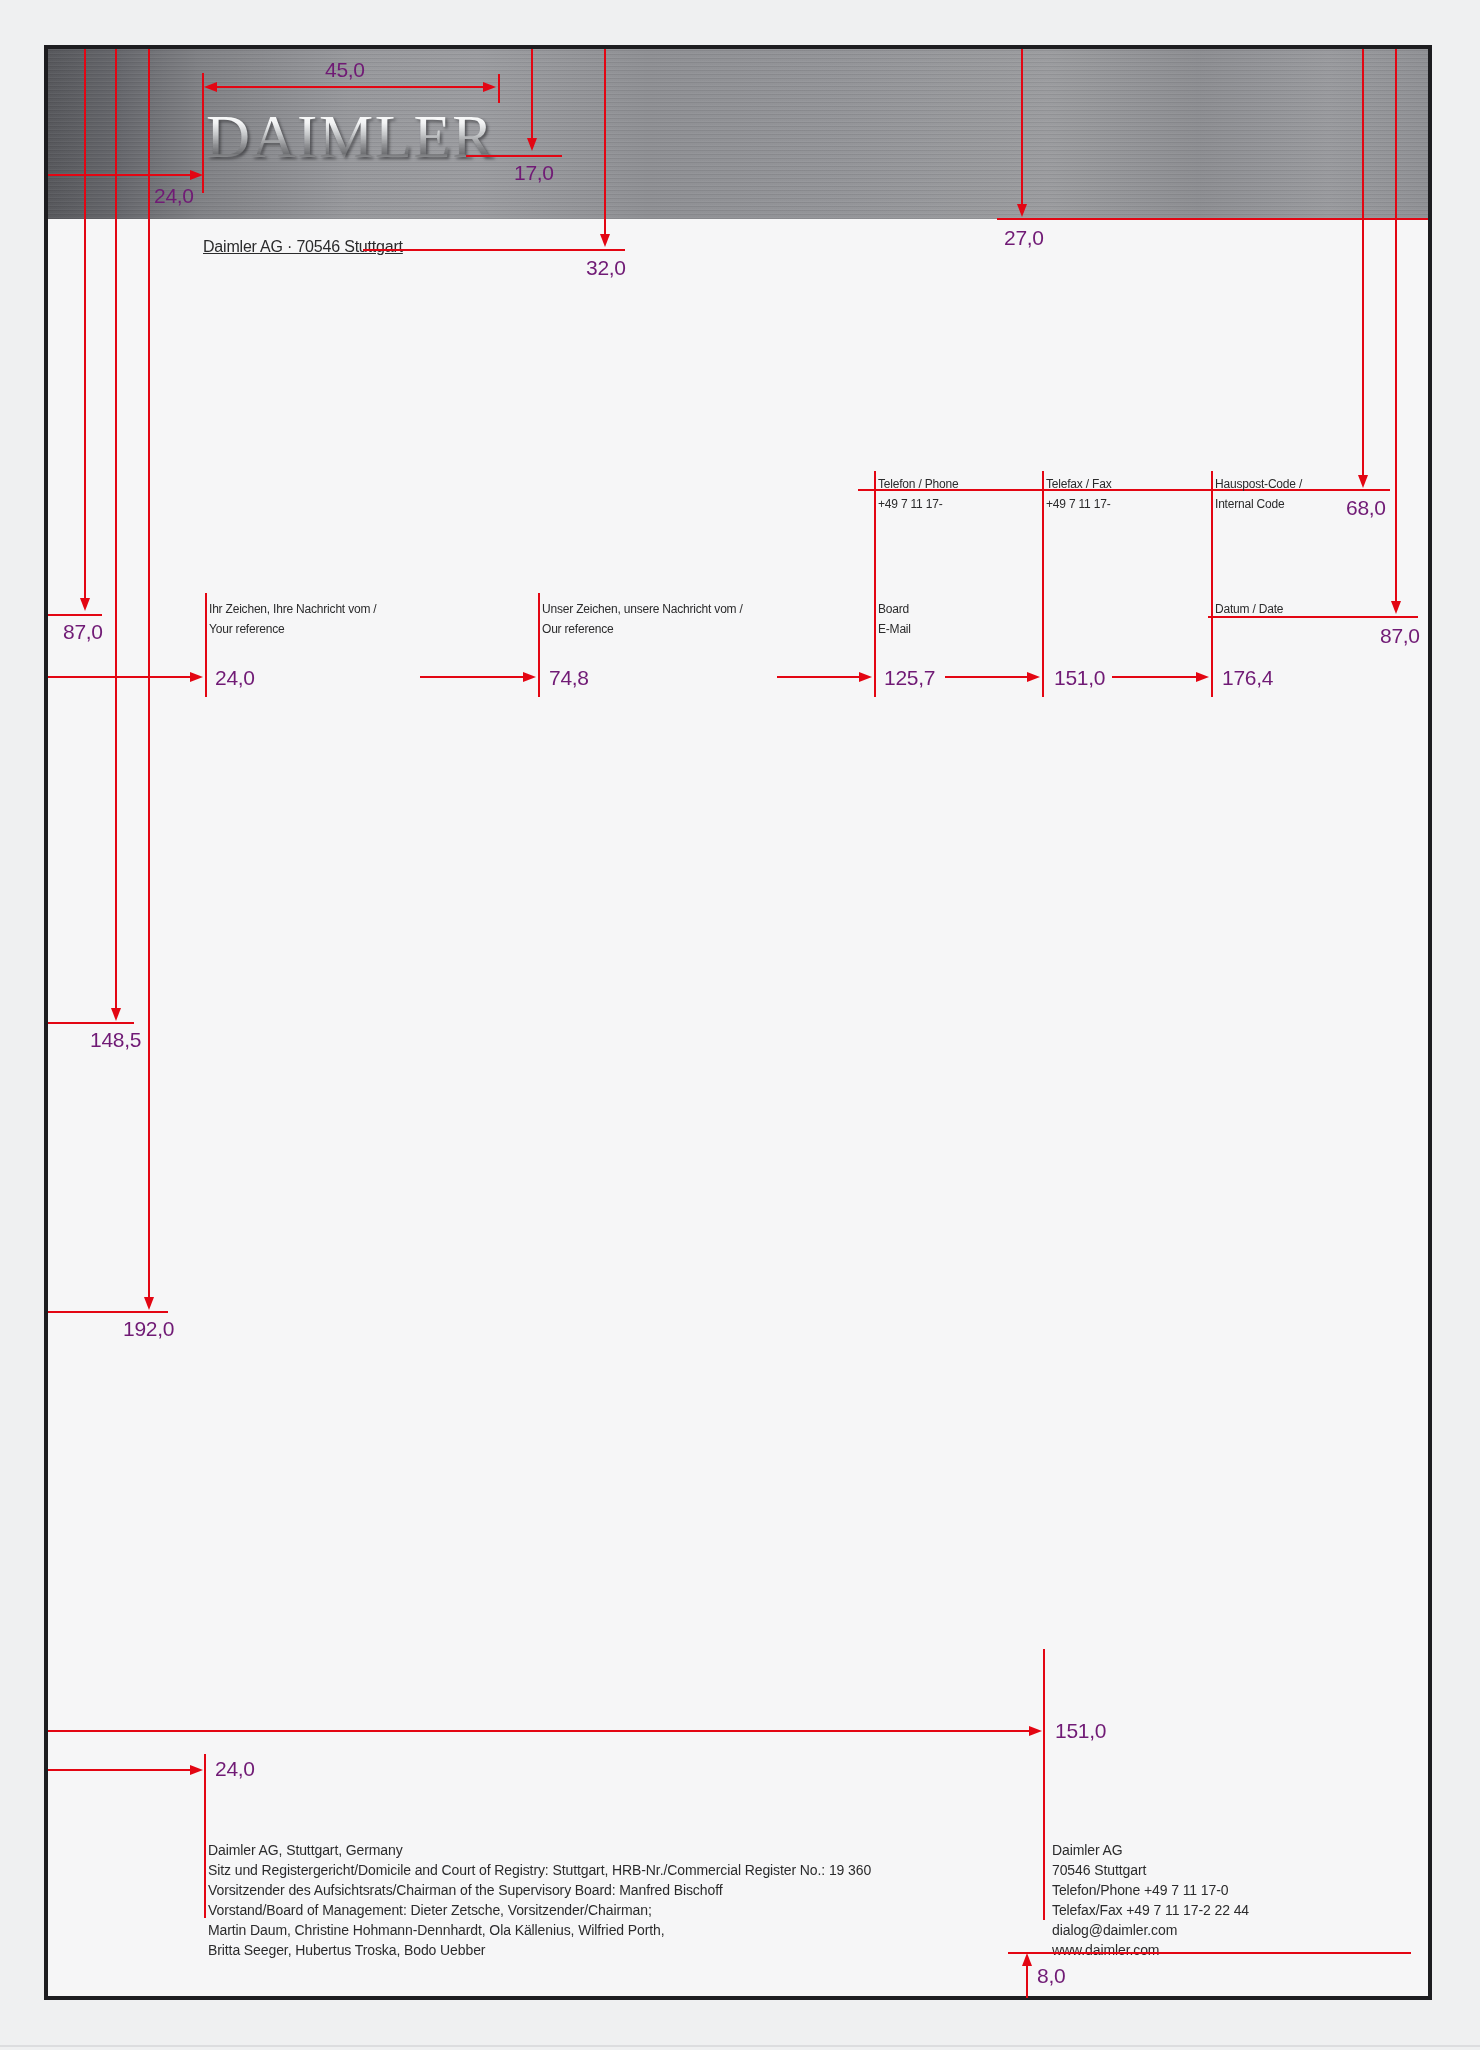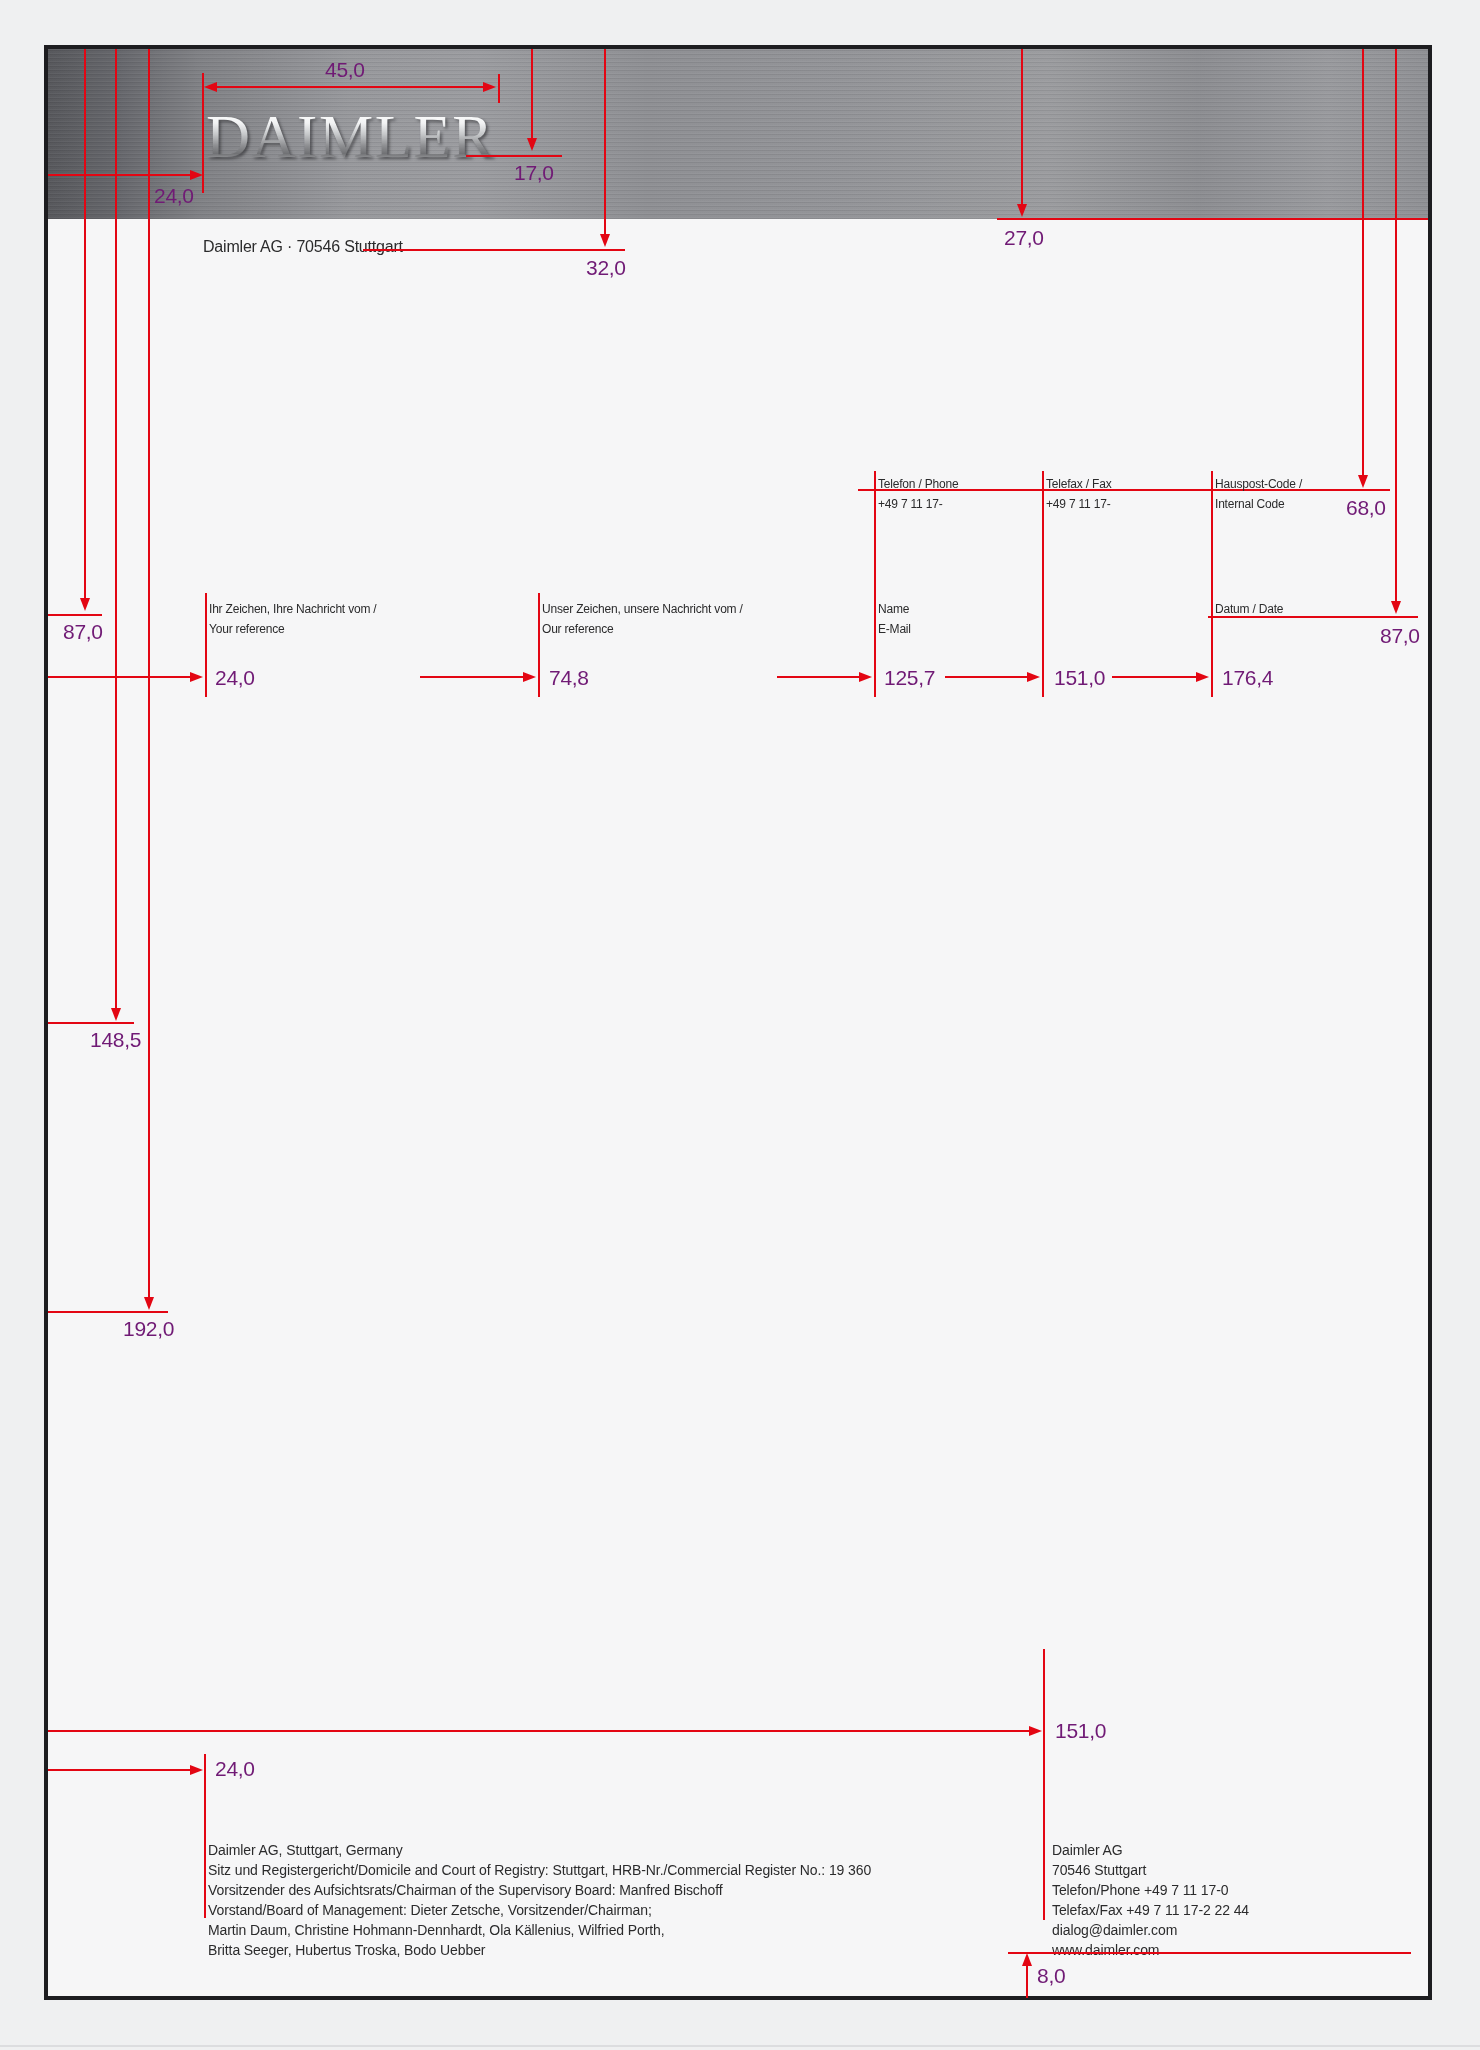--- a/index.html
+++ b/index.html
@@ -48,21 +48,21 @@
     position:absolute; color:#2b2b2c; font-size:12px; line-height:20px;
     letter-spacing:-0.2px; white-space:nowrap;
   }
   .ftr-block { position:absolute; }
   .ftr-line {
     color:#2b2b2c; font-size:14px; line-height:20px;
     letter-spacing:-0.1px; white-space:nowrap;
   }
   .sender {
     position:absolute; left:203px; top:238px; color:#2b2b2c;
-    font-size:16px; line-height:18px; letter-spacing:-0.2px; white-space:nowrap;
+    font-size:16px; line-height:18px; letter-spacing:-0.2px; white-space:nowrap;text-decoration:underline;
   }
   .screen-edge { position:absolute; left:0; top:2045px; width:1480px; height:2px; background:#dcdddf; }
 </style>
 </head>
 <body>
 
 <div id="canvas">
 
   <div class="paper"></div>
   <div class="band"></div>
@@ -143,21 +143,21 @@
 
   <div class="lbl" style="left:209px; top:599px;">
     <div>Ihr Zeichen, Ihre Nachricht vom /</div>
     <div>Your reference</div>
   </div>
   <div class="lbl" style="left:542px; top:599px;">
     <div>Unser Zeichen, unsere Nachricht vom /</div>
     <div>Our reference</div>
   </div>
   <div class="lbl" style="left:878px; top:599px;">
-    <div>Name</div>
+    <div>Board</div>
     <div>E-Mail</div>
   </div>
   <div class="lbl" style="left:1215px; top:599px;">Datum / Date</div>
 
   <div class="red-h" style="left:48px; top:676px; width:142px;"></div>
   <div class="ah-r" style="left:190px; top:672px;"></div>
   <div class="dim" style="left:215px; top:669px;">24,0</div>
 
   <div class="red-h" style="left:420px; top:676px; width:103px;"></div>
   <div class="ah-r" style="left:523px; top:672px;"></div>

